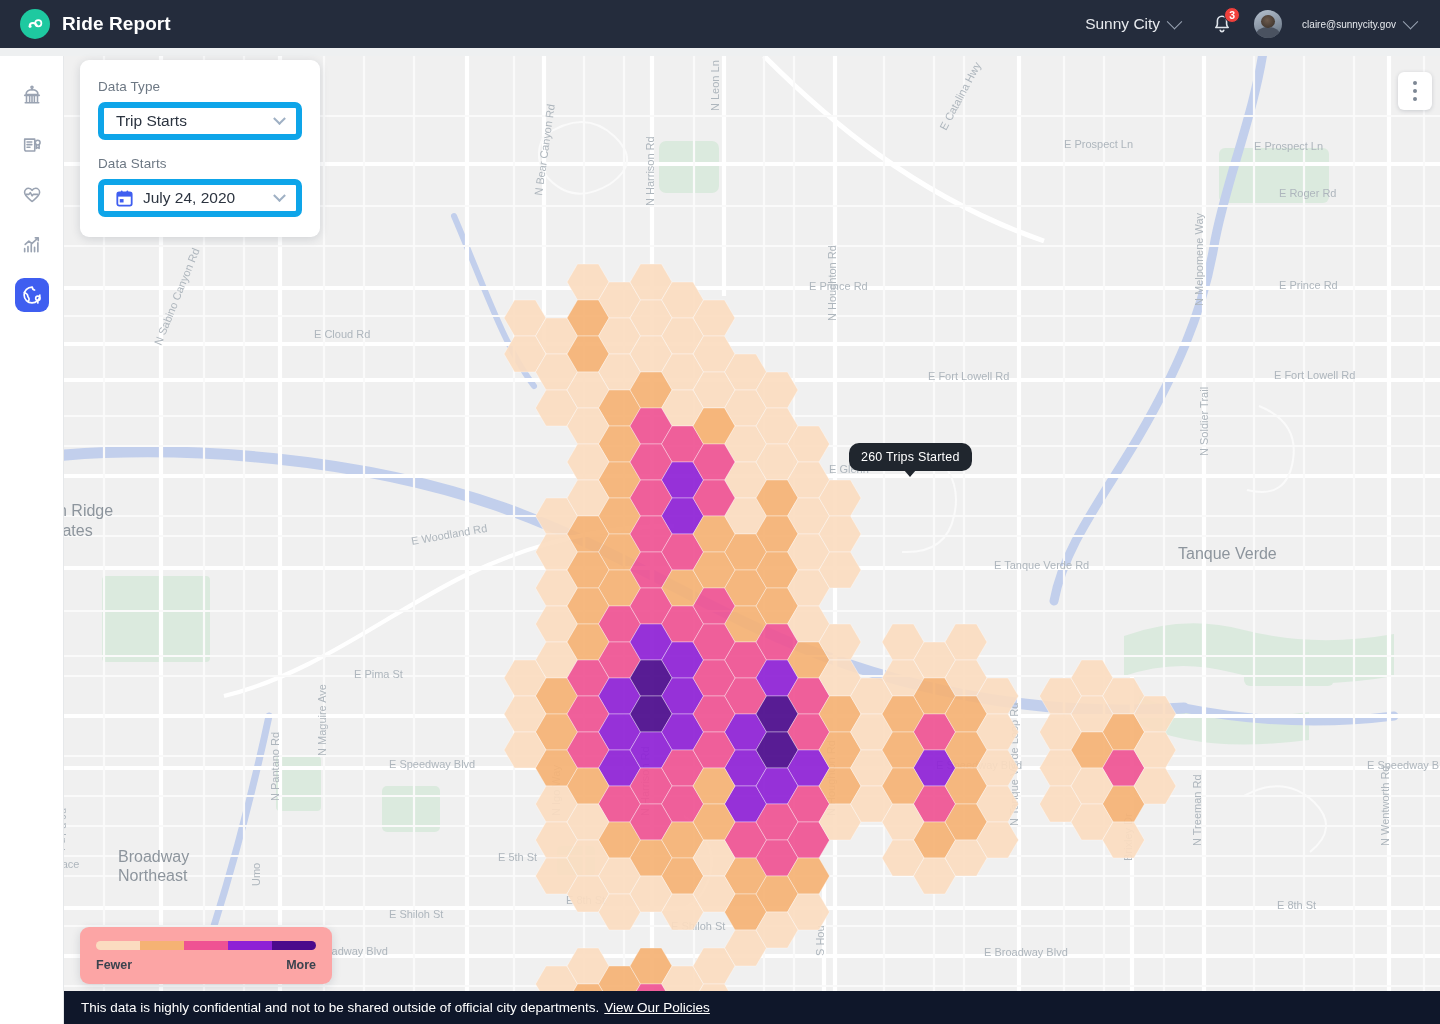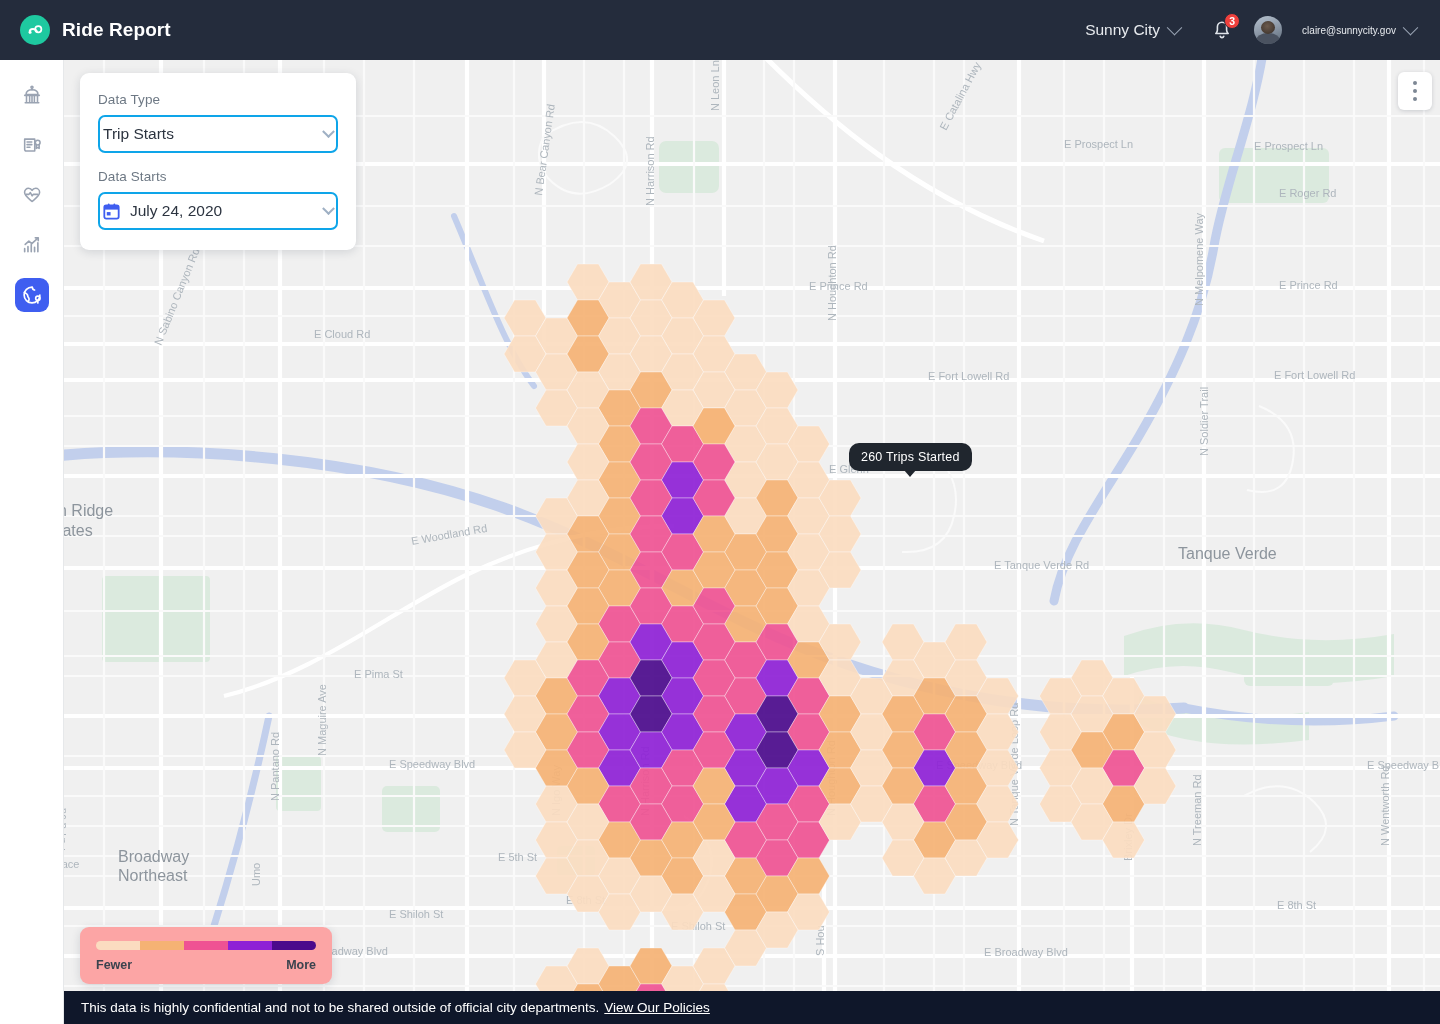--- a/index.html
+++ b/index.html
@@ -6,21 +6,21 @@
   html, body { width: 1440px; height: 1024px; overflow: hidden; }
   body {
     font-family: "Liberation Sans", sans-serif;
     background: #eef0f1;
     -webkit-font-smoothing: antialiased;
   }
   #app { position: relative; width: 1440px; height: 1024px; overflow: hidden; }
 
   
   .topbar {
-    position: absolute; top: 0; left: 0; width: 1440px; height: 60px;
+    position: absolute; top: 0; left: 0; width: 1440px; height: 48px;
     background: #242c3c; display: flex; align-items: center;
     justify-content: space-between; padding: 0 22px 0 20px; z-index: 40;
   }
   .brand { display: flex; align-items: center; gap: 12px; }
   .brand-mark {
     width: 30px; height: 30px; border-radius: 50%;
     background: #1ec9a0; display: flex; align-items: center; justify-content: center;
   }
   .brand-name { color: #fff; font-size: 19px; font-weight: 600; letter-spacing: .1px; }
   .topright { display: flex; align-items: center; gap: 0; margin-left: 44px; }
@@ -65,28 +65,28 @@
   .map { position:absolute; top:56px; left:64px; width:1376px; height:968px; overflow:hidden;
          background:#f0f0f0; }
   .map svg.basemap { position:absolute; inset:0; display:block; }
   .hexlayer { position:absolute; inset:0; }
 
   .maplabel { fill:#aeb6bd; font-family:"Liberation Sans",sans-serif; font-size:11px; }
   .maplabel.place { fill:#8d959d; font-size:16px; }
 
   
   .panel {
-    position:absolute; top:73px; left:80px; width:276px; background:#fff;
+    position:absolute; top:60px; left:80px; width:240px; background:#fff;
     border-radius:9px; box-shadow:0 2px 10px rgba(30,40,60,.15); padding:19px 18px 20px;
     z-index:20;
   }
   .panel-label { font-size:13.5px; color:#6d7884; margin-bottom:8px; letter-spacing:.1px;}
   .select {
-    height:38px; border:2px solid #0ea5e9; border-radius:7px; display:flex; align-items:center;
-    padding:0 3px; justify-content:space-between; cursor:pointer; background:#fff;
+    height:38px; border:6px solid #0ea5e9; border-radius:7px; display:flex; align-items:center;
+    padding:0 12px; justify-content:space-between; cursor:pointer; background:#fff;
   }
   .select .val { font-size:15.5px; color:#2c3440; display:flex; align-items:center; gap:10px;}
   .select .chev2 { width:9px;height:9px;border-right:2px solid #9fb0c4;border-bottom:2px solid #9fb0c4;transform:rotate(45deg) translate(-2px,-2px);}
   .gap { height:16px; }
 
   
   .legend {
     position:absolute; left:80px; bottom:40px; width:252px; background:#fca5a5;
     border-radius:9px; box-shadow:0 2px 10px rgba(30,40,60,.15); padding:14px 16px 12px; z-index:20;
   }

